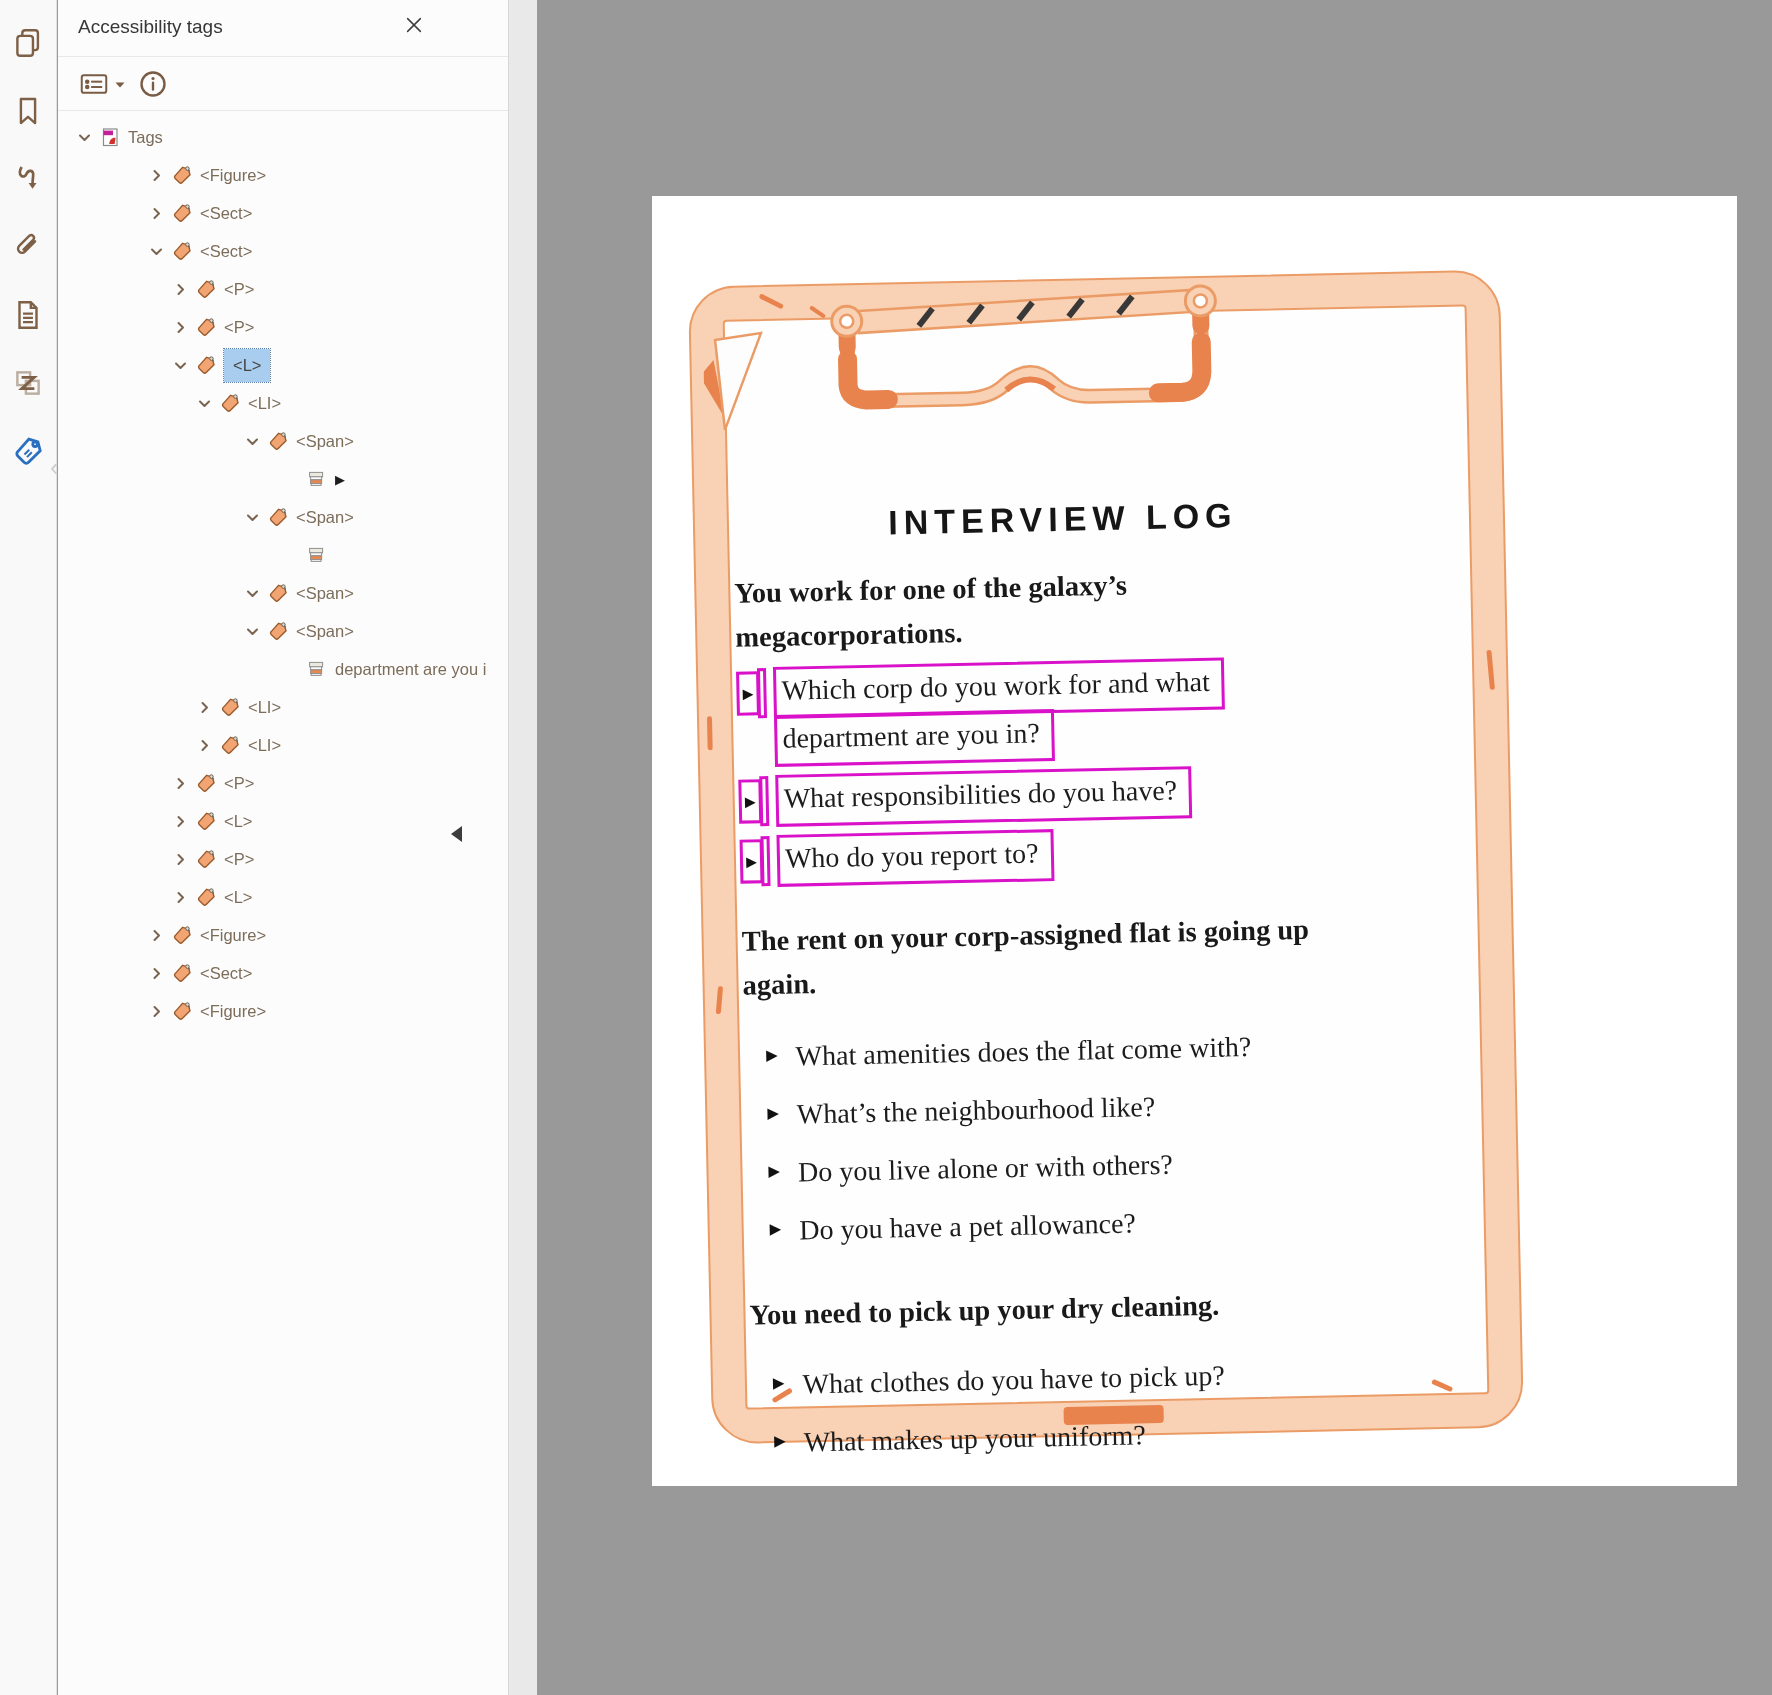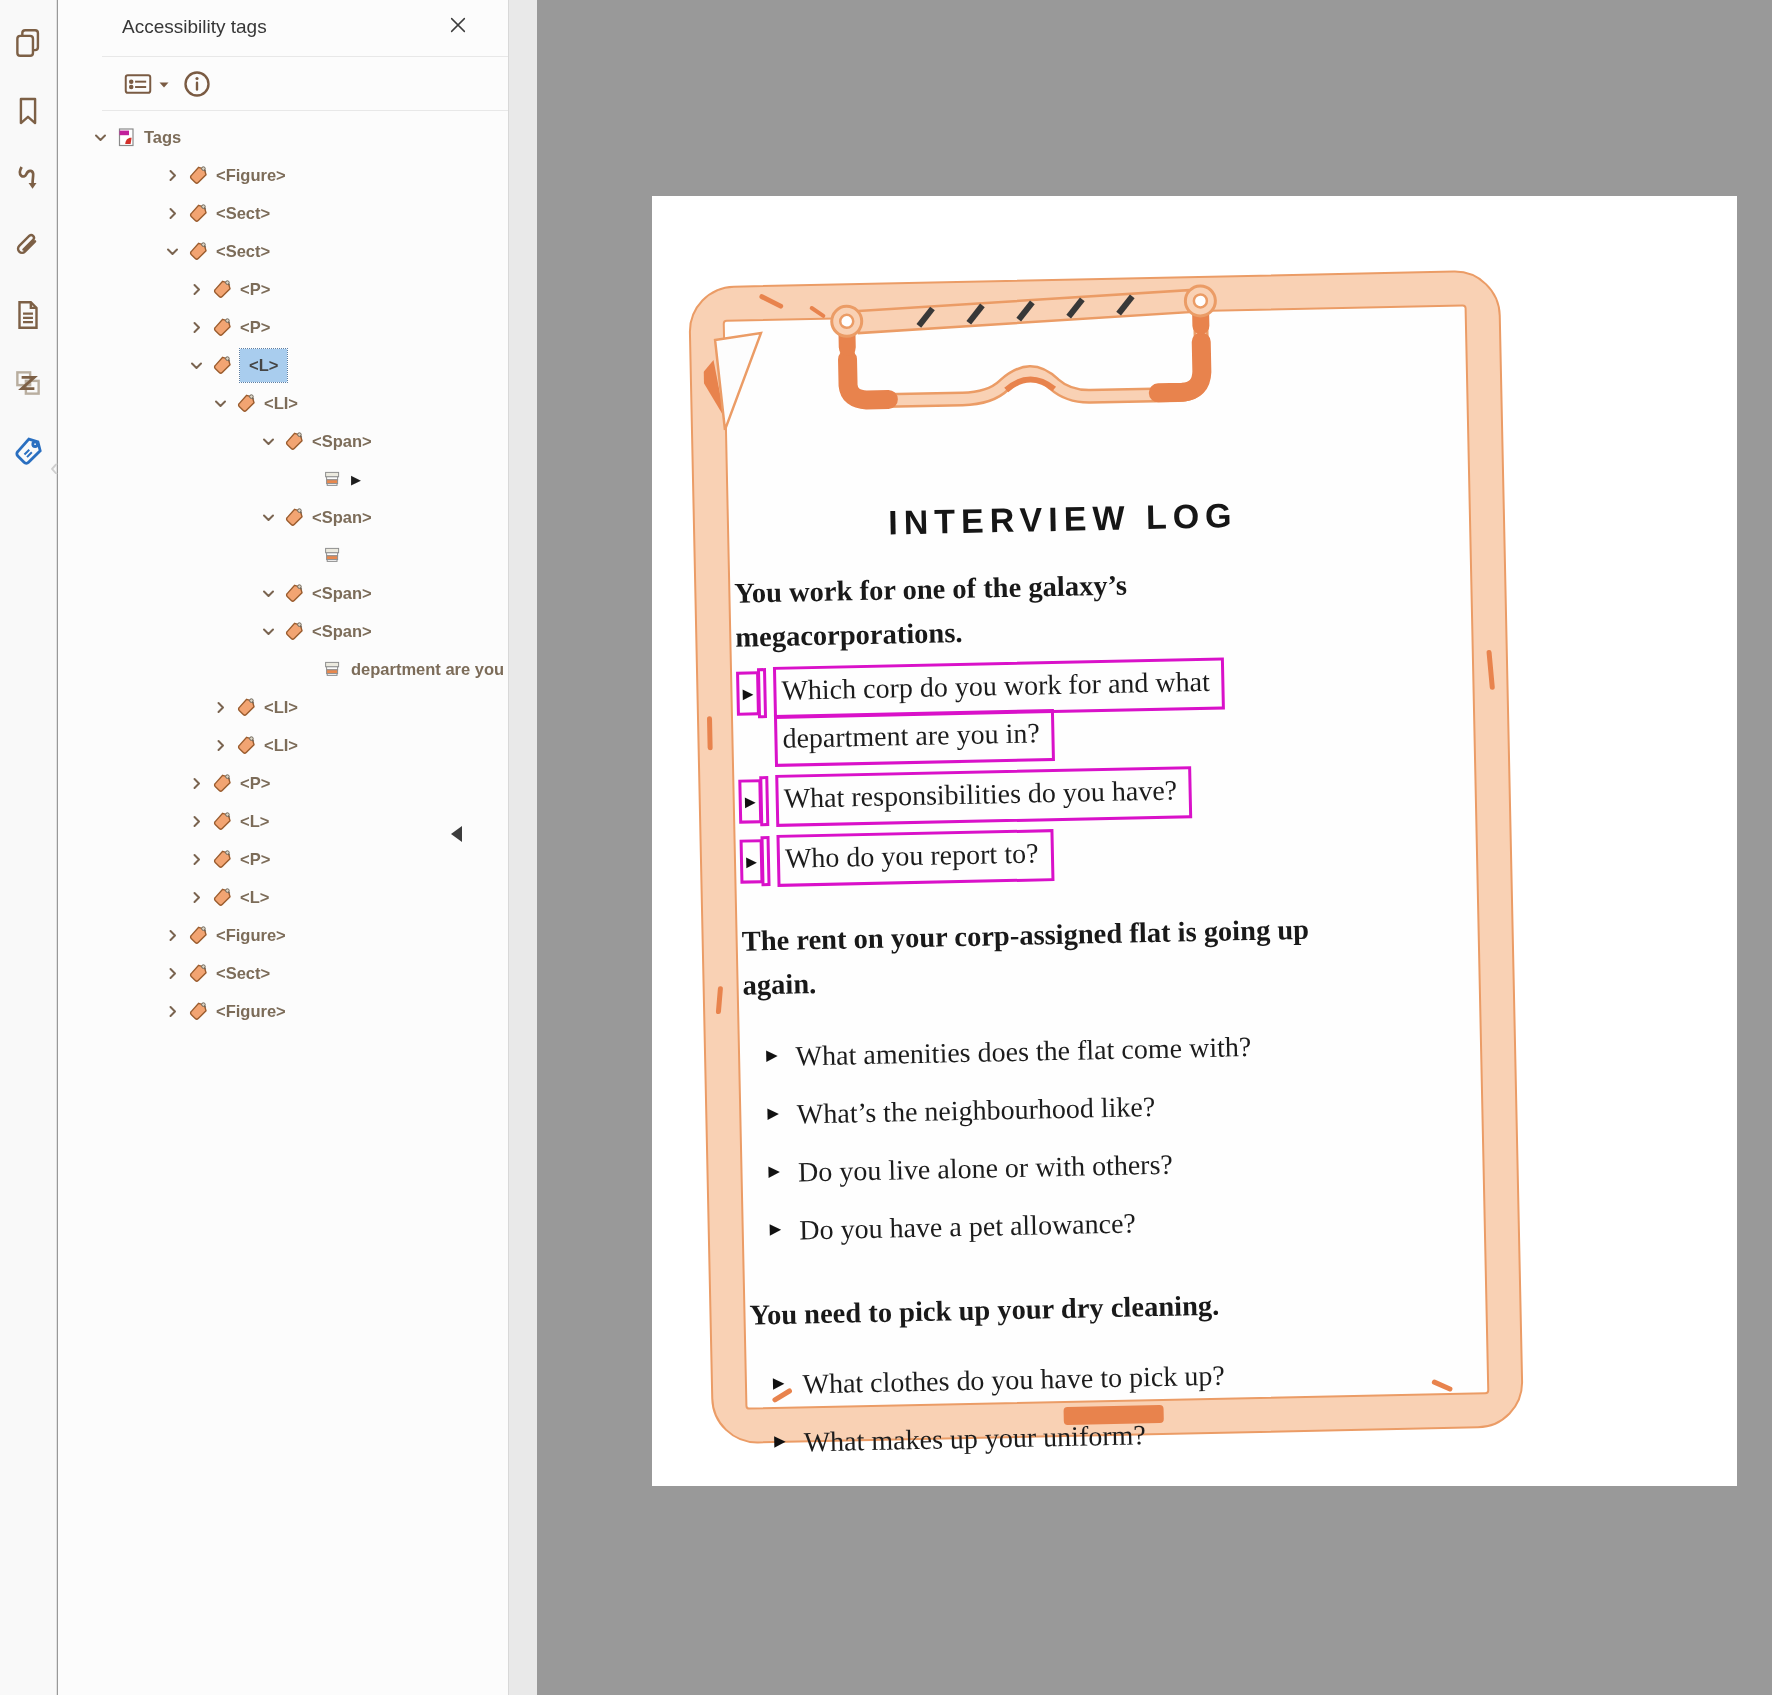--- a/index.html
+++ b/index.html
@@ -8,37 +8,37 @@
 
   
   .rail { position:absolute; left:0; top:0; width:57px; height:1695px;
           background:#f9f9f9; border-right:1px solid #e2e2e2; z-index:30; }
   .rail .ric { width:34px; height:34px; margin:0 auto; display:block; cursor:pointer; }
   .rail-stack { display:flex; flex-direction:column; gap:34px; padding-top:26px; }
   .rail-notch { position:absolute; left:50px; top:452px; color:#cfcfcf; font-size:26px; }
 
   
   .panel { position:absolute; left:58px; top:0; width:450px; height:1695px;
-           background:#fcfcfc; z-index:20; overflow:hidden;padding-left:44px; }
+           background:#fcfcfc; z-index:20; overflow:hidden; }
   .panel-header { position:relative; height:57px; border-bottom:1px solid #e8e8e8; }
   .panel-title { position:absolute; left:20px; top:16px; font-size:19px; color:#373737; }
   .close-x { position:absolute; left:346px; top:15px; width:20px; height:20px; cursor:pointer; }
   .panel-toolbar { position:relative; height:54px; border-bottom:1px solid #e8e8e8; }
   .tb-opts { position:absolute; left:20px; top:13px; width:32px; height:28px; cursor:pointer; }
   .tb-caret { position:absolute; left:56px; top:24px; width:12px; height:8px; }
   .tb-info { position:absolute; left:80px; top:12px; width:30px; height:30px; cursor:pointer; }
 
   .pscroll { position:absolute; left:508px; top:0; width:29px; height:1695px;
              background:#e9e9e9; border-left:1px solid #d8d8d8; z-index:21; }
   .collapse-arrow { position:absolute; left:451px; top:826px; width:0; height:0;
              border-top:8px solid transparent; border-bottom:8px solid transparent;
              border-right:11px solid #3c3c3c; z-index:25; cursor:pointer; }
 
   
-  .tree { position:absolute; left:16px; top:118px; width:532px;font-weight:bold; }
+  .tree { position:absolute; left:0; top:118px; width:532px; }
   .trow { display:flex; align-items:center; height:38px; gap:8px; white-space:nowrap;
           color:#7c6c59; font-size:16.5px; cursor:pointer;
           padding-left:calc(19px + var(--lv) * 24px); }
   .trow.cr { padding-left:calc(57px + var(--lv) * 24px); }
   .chev { width:15px; height:15px; flex:0 0 15px; }
   .ic   { width:20px; height:20px; flex:0 0 20px; }
   .tl   { overflow:hidden; }
   .tl.sel { background:#a9cdee; outline:1px dotted #5d7fa4; padding:7px 9px; color:#454545; }
   .tl.dk  { color:#1d1d1d; font-family:"DejaVu Sans", sans-serif; font-size:13px; }
 

